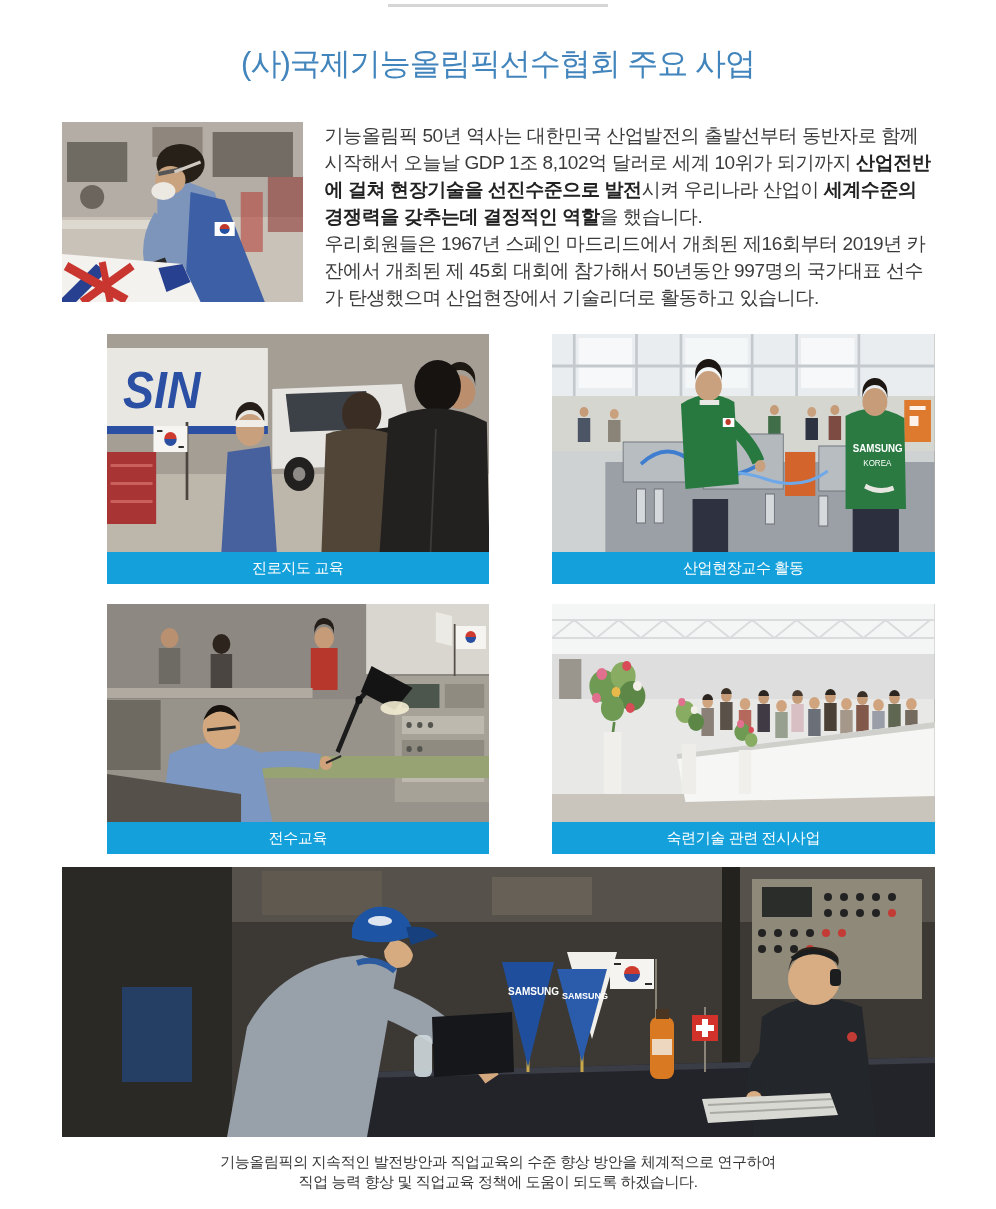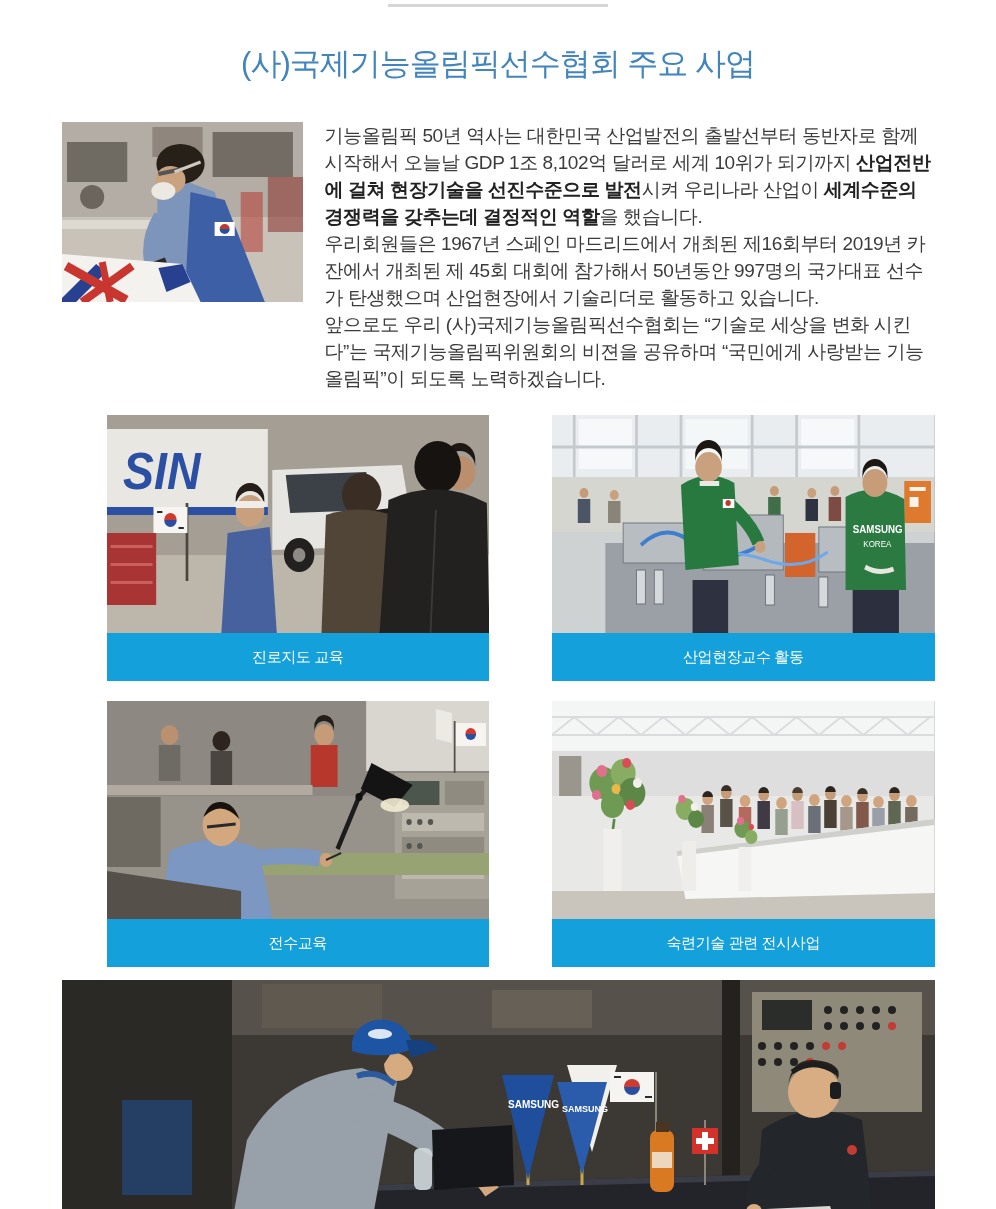--- a/index.html
+++ b/index.html
@@ -20,21 +20,21 @@
   .intro-text { margin-left:22px; width:622px; font-size:19px; line-height:27px; letter-spacing:-0.4px; }
   .intro-text p { margin:0; }
   .intro-text .b { font-weight:700; color:#222222; }
   .gallery {
     margin-top:23px; display:grid; grid-template-columns:1fr 1fr;
     column-gap:18px; row-gap:20px;
   }
   .gallery-item { width:100%;padding-left:45px; }
   .photo-box { width:100%; height:218px; overflow:hidden; background:#9b968e; }
   .caption-bar {
-    height:48px; background:var(--accent); color:#ffffff; font-size:15px;
+    height:32px; background:var(--accent); color:#ffffff; font-size:15px;
     letter-spacing:-0.4px; display:flex; align-items:center; justify-content:center;
   }
   .bottom-photo { margin-top:13px; width:873px; height:270px; overflow:hidden; }
   .footer-text { margin-top:15px; text-align:center; font-size:15px; line-height:20px; color:#353535; letter-spacing:-0.4px; }
   svg { display:block; width:100%; height:100%; }
 </style>
 </head>
 <body>
 
 <div class="top-divider"></div>
@@ -73,21 +73,20 @@
         <path d="M0 176 L34 142 L44 150 L14 180 L0 180 Z" fill="#27408f"></path>
         <path d="M96 146 L120 142 L128 160 L104 170 Z" fill="#27408f"></path>
         <path d="M4 144 L64 178" stroke="#c8362f" stroke-width="9"></path>
         <path d="M70 144 L20 180" stroke="#c8362f" stroke-width="8"></path>
         <path d="M40 140 L48 180" stroke="#c8362f" stroke-width="7"></path>
       </svg>
     </div>
     <div class="intro-text">
         <p><span>기능올림픽 50년 역사는 대한민국 산업발전의 출발선부터 동반자로 함께 시작해서 오늘날 GDP 1조 8,102억 달러로 세계 10위가 되기까지 </span><span class="b">산업전반에 걸쳐 현장기술을 선진수준으로 발전</span><span>시켜 우리나라 산업이 </span><span class="b">세계수준의 경쟁력을 갖추는데 결정적인 역할</span><span>을 했습니다.</span></p>
         <p><span>우리회원들은 1967년 스페인 마드리드에서 개최된 제16회부터 2019년 카잔에서 개최된 제 45회 대회에 참가해서 50년동안 997명의 국가대표 선수가 탄생했으며 산업현장에서 기술리더로 활동하고 있습니다.</span></p>
-        <p><span>앞으로도 우리 (사)국제기능올림픽선수협회는 “기술로 세상을 변화 시킨다”는 국제기능올림픽위원회의 비젼을 공유하며 “국민에게 사랑받는 기능올림픽”이 되도록 노력하겠습니다.</span></p>
       </div>
   </div>
 
   <div class="gallery">
 
     <div class="gallery-item">
       <div class="photo-box">
         <svg viewBox="0 0 428 218" preserveAspectRatio="none">
           <rect width="428" height="218" fill="#a49e95"></rect>
           <rect y="140" width="428" height="78" fill="#bdb6ab"></rect>
@@ -407,16 +406,17 @@
       <rect x="594" y="142" width="13" height="10" fill="#4a3523"></rect>
       <rect x="590" y="172" width="20" height="16" fill="#f0e8da" opacity="0.85"></rect>
       <line x1="643" y1="140" x2="643" y2="205" stroke="#8a8578" stroke-width="2"></line>
       <rect x="630" y="148" width="26" height="26" fill="#d3322a"></rect>
       <rect x="640" y="152" width="6" height="18" fill="#ffffff"></rect>
       <rect x="634" y="158" width="18" height="6" fill="#ffffff"></rect>
     </svg>
   </div>
 
   <div class="footer-text">
+    <div>기능올림픽의 지속적인 발전방안과 직업교육의 수준 향상 방안을 체계적으로 연구하여</div>
     <div>직업 능력 향상 및 직업교육 정책에 도움이 되도록 하겠습니다.</div>
   </div>
 
 </div>
 
 </body></html>

